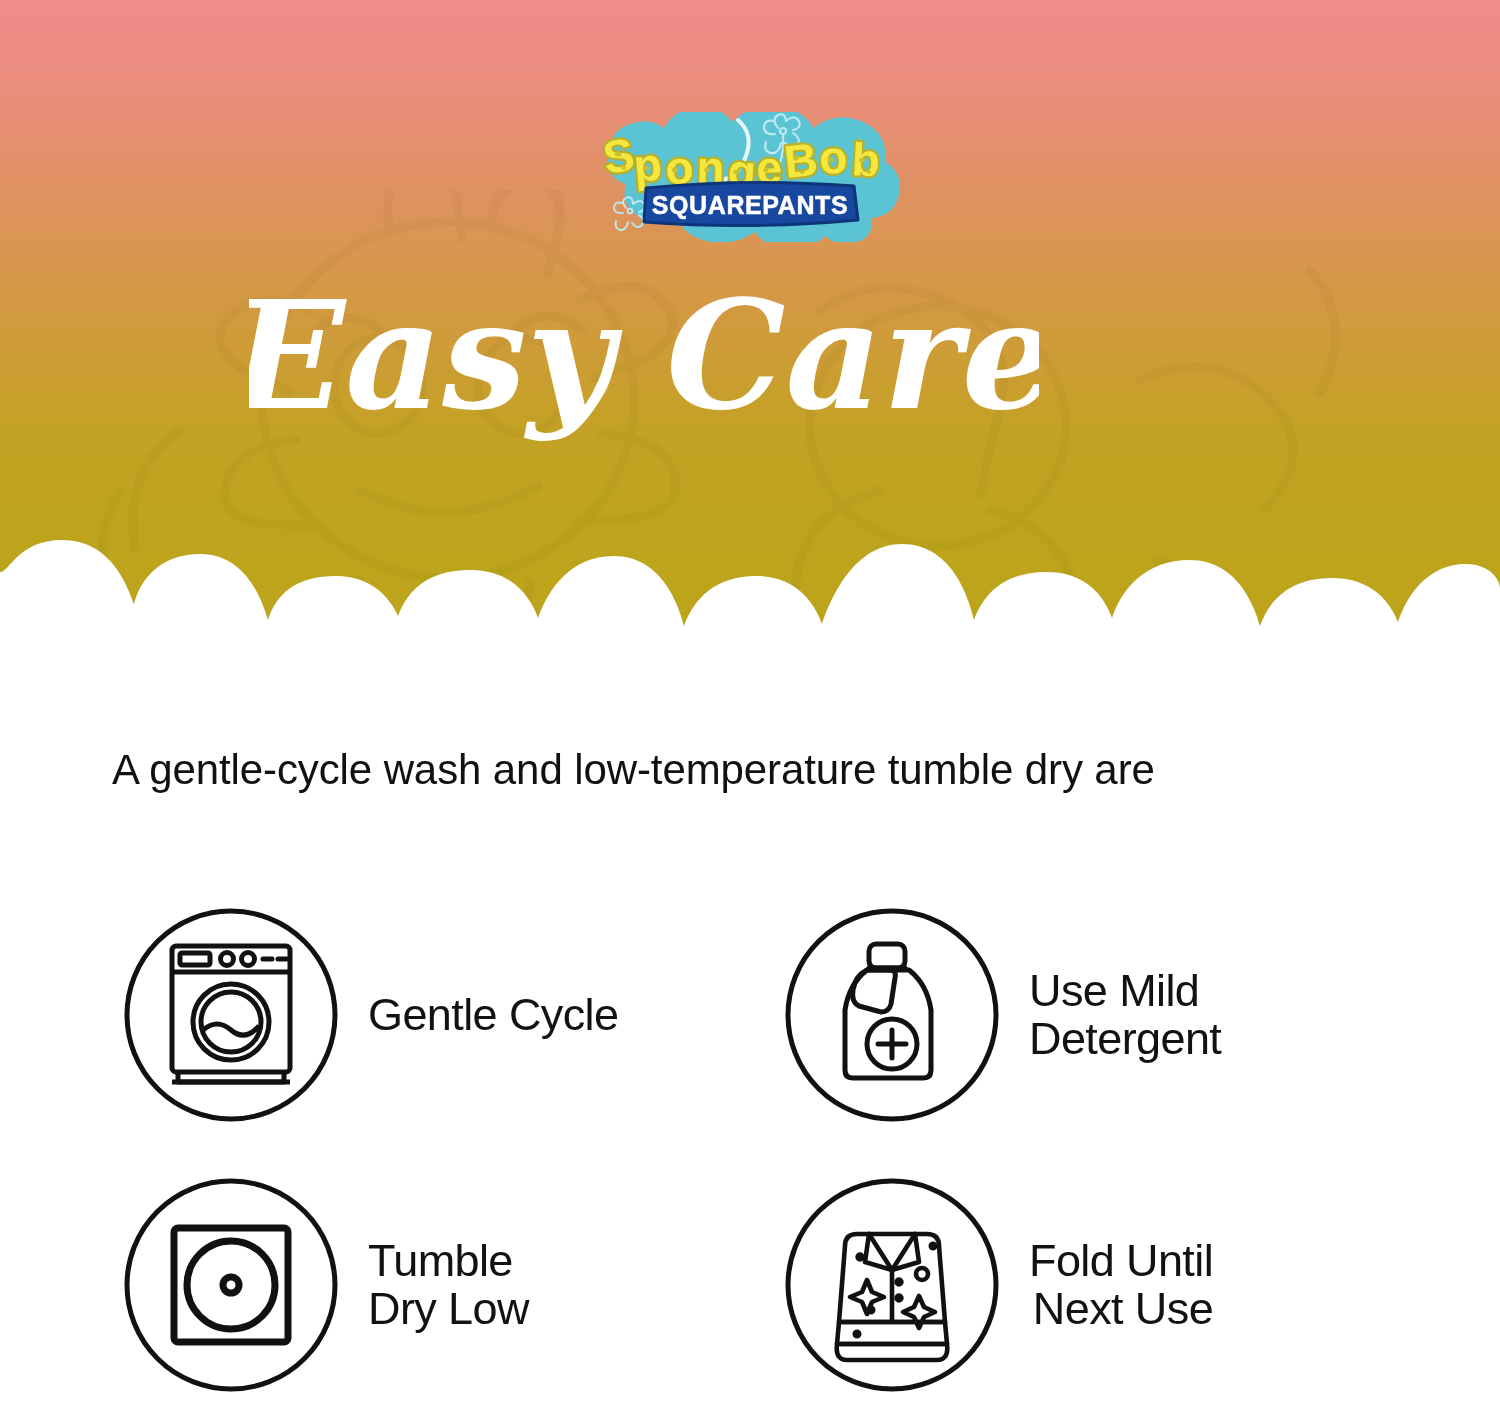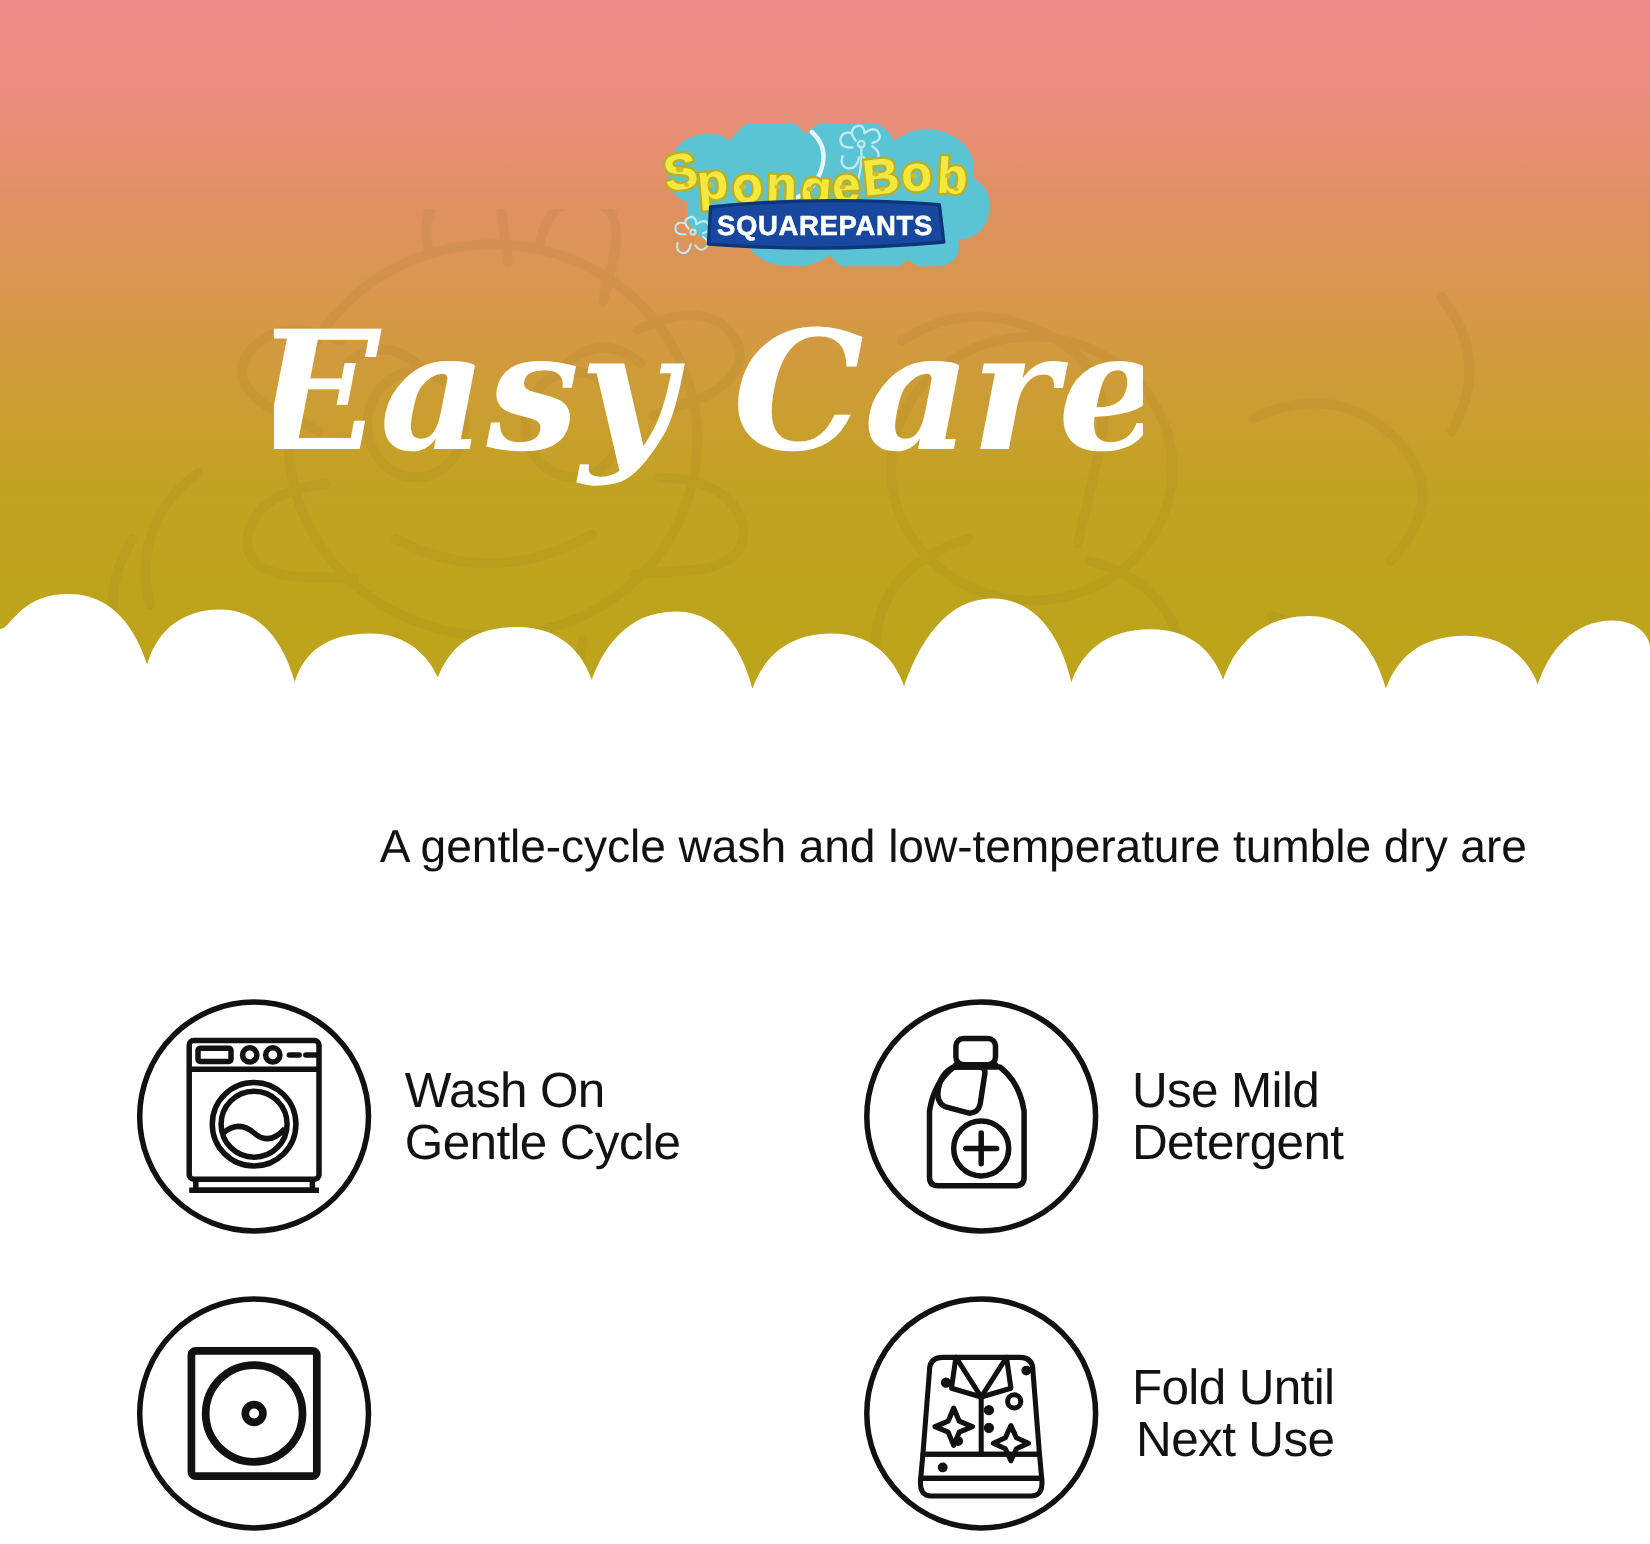--- a/index.html
+++ b/index.html
@@ -77,21 +77,21 @@
     display: block;
   }
 
   
   .intro {
     position: absolute;
     left: 0;
     top: 744px;
     width: 1500px;
     padding: 0 112px;
-    text-align: right;
+    text-align: left;
     font-family: "Liberation Sans Narrow", "Liberation Sans", sans-serif;
     font-size: 42px;
     line-height: 1.26;
     color: #111111;
     letter-spacing: -0.1px;
   }
   .intro-line { display: block; white-space: nowrap; }
 
   .care-grid {
     position: absolute;
@@ -279,21 +279,20 @@
             <path d="M158 55 L167 55" stroke-linecap="round"></path>
             <circle cx="111" cy="118" r="38"></circle>
             <circle cx="111" cy="118" r="30"></circle>
             <path d="M83 126 q 14 -12 28 0 q 14 12 28 -4"></path>
             <path d="M58 168 L58 178 L164 178 L164 168"></path>
             <path d="M52 178 L170 178"></path>
           </g>
         </svg>
       </div>
       <div class="care-label">
-        <span>Wash On</span>
         <span class="l2">Gentle Cycle</span>
       </div>
     </div>
 
     <div class="care-item">
       <div class="care-icon">
         <svg viewBox="0 0 222 222" aria-hidden="true">
           <circle cx="111" cy="111" r="104" fill="none" stroke="#111" stroke-width="5"></circle>
           <g fill="none" stroke="#111" stroke-width="5" stroke-linejoin="round" stroke-linecap="round">
             <rect x="88" y="40" width="36" height="24" rx="7"></rect>
@@ -316,20 +315,24 @@
       <div class="care-icon">
         <svg viewBox="0 0 222 222" aria-hidden="true">
           <circle cx="111" cy="111" r="104" fill="none" stroke="#111" stroke-width="5"></circle>
           <g fill="none" stroke="#111" stroke-width="7" stroke-linejoin="round">
             <rect x="54" y="54" width="114" height="114" rx="4"></rect>
             <circle cx="111" cy="111" r="44"></circle>
             <circle cx="111" cy="111" r="8"></circle>
           </g>
         </svg>
       </div>
+      <div class="care-label">
+        <span>Tumble</span>
+        <span class="l2">Dry Low</span>
+      </div>
     </div>
 
     <div class="care-item">
       <div class="care-icon">
         <svg viewBox="0 0 222 222" aria-hidden="true">
           <circle cx="111" cy="111" r="104" fill="none" stroke="#111" stroke-width="5"></circle>
           <g fill="none" stroke="#111" stroke-width="4.6" stroke-linejoin="round" stroke-linecap="round">
 
             <path d="M64 72 q 0 -12 12 -12 l 70 0 q 12 0 12 12 l 6 76 l -106 0 z"></path>
 

